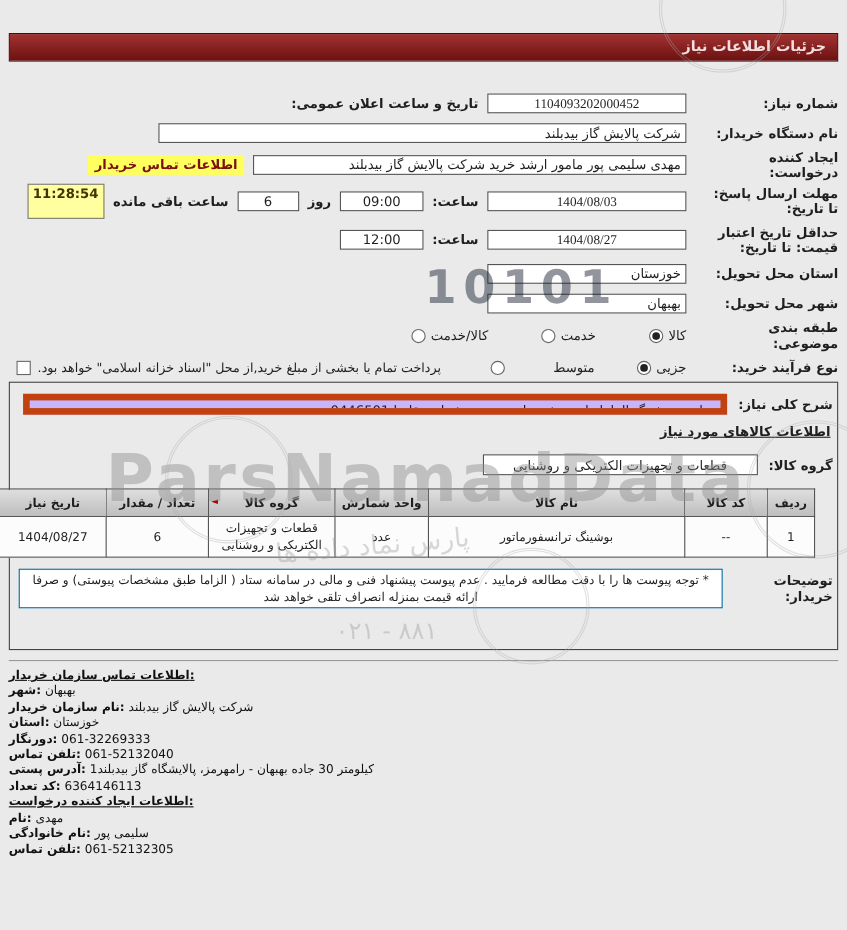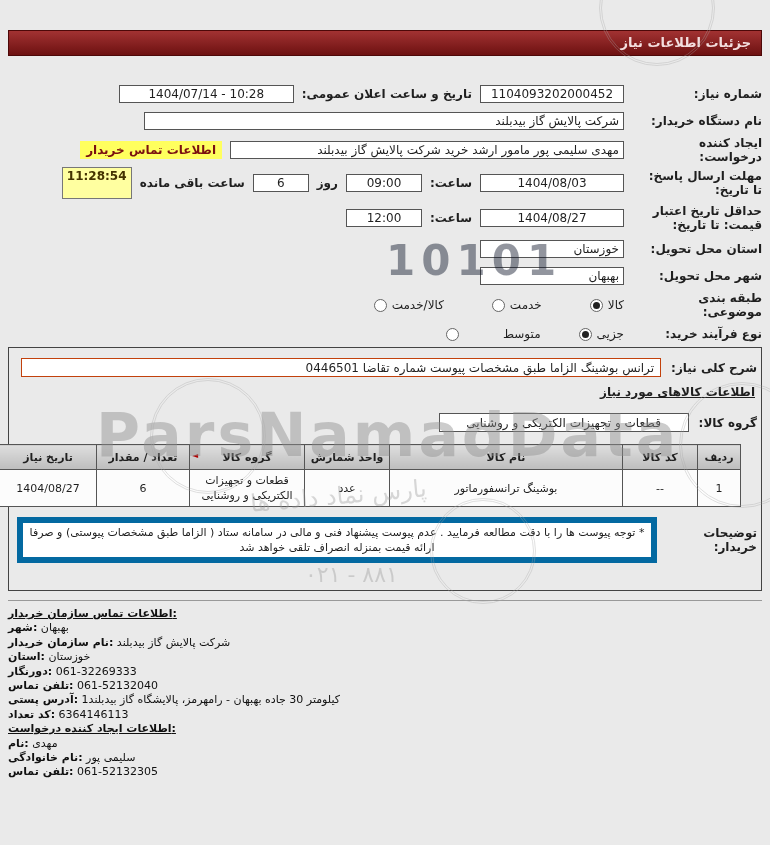--- a/index.html
+++ b/index.html
@@ -15,55 +15,55 @@
   .form{position:absolute;top:82px;left:8px;right:8px;direction:rtl;font-size:12px;}
   .frow{display:flex;align-items:center;gap:8px;margin-bottom:3px;min-height:24px;}
   .frow.tall{min-height:32px;}
   .flabel{width:130px;font-weight:bold;line-height:14px;box-sizing:border-box;padding-left:4px;}
   .ilabel{font-weight:bold;white-space:nowrap;}
   .finput{background:#fff;border:1px solid #555;height:18px;line-height:17px;padding:0 4px;
     box-sizing:border-box;overflow:hidden;white-space:nowrap;}
   .center{text-align:center;}
   .rtl-val{text-align:right;}
   .ltr{direction:ltr;}
-  .w150{width:144px;}.w170{width:175px;}.w480{width:480px;}.w455{width:394px;}
+  .w150{width:181px;font-family:Liberation Serif, serif;}.w170{width:175px;}.w480{width:480px;}.w455{width:394px;}
   .w76{width:76px;}.w56{width:56px;}
   .contact-link{background:#ffff5e;color:#7a1010;font-weight:bold;padding:2px 6px;cursor:pointer;white-space:nowrap;}
   .timer{background:#ffffa0;border:1px solid #777;width:70px;height:32px;line-height:17px;
     text-align:center;font-weight:bold;color:#443300;box-sizing:border-box;}
   .radio{width:11px;height:11px;border:1px solid #666;border-radius:50%;background:#fff;
     display:inline-block;position:relative;flex:0 0 auto;}
   .radio.sel::after{content:"";position:absolute;inset:2px;background:#222;border-radius:50%;}
   .opt{display:flex;align-items:center;gap:5px;}
   .m40{margin-left:40px;}.m25{margin-left:25px;gap:44px;}
   .checkbox{width:11px;height:11px;border:1px solid #666;background:#fff;display:inline-block;flex:0 0 auto;}
   .chk-item{display:flex;align-items:center;gap:6px;margin-right:12px;}
   .chk-text{font-size:11.5px;}
 
   
   .needbox{position:absolute;top:347px;left:8px;right:8px;height:244px;border:1px solid #444;
     box-sizing:border-box;direction:rtl;font-size:12px;padding-top:6px;}
   .srow{display:flex;align-items:center;gap:8px;margin:4px 4px 0 4px;}
   .slabel{font-weight:bold;padding-left:2px;white-space:nowrap;}
   .slabel2{font-weight:bold;width:92px;line-height:14px;}
-  .descbox{background:#ffffff;border:1px solid #c2410c;height:19px;line-height:18px;box-sizing:border-box;
+  .descbox{background:#c4b5fd;border:6px solid #c2410c;height:19px;line-height:18px;box-sizing:border-box;
     padding:0 6px;width:640px;text-align:right;overflow:hidden;white-space:nowrap;}
   .goods-header{font-weight:bold;text-align:right;padding:8px 6px 2px 0;text-decoration:underline;}
   .groupinput{background:#fff;border:1px solid #555;height:19px;line-height:18px;box-sizing:border-box;
     width:250px;text-align:center;}
   .grow2{margin-top:12px;}
   table.goods{border-collapse:collapse;table-layout:fixed;width:712px;margin:12px 20px 0 20px;font-size:11px;}
   table.goods th{background:linear-gradient(#dedede,#bdbdbd);border:1px solid #555;font-weight:bold;
     height:22px;padding:1px 2px;position:relative;}
   table.goods td{background:#fcfcfc;border:1px solid #555;text-align:center;padding:3px 2px;line-height:15px;}
   .c-row{width:38px;margin-top:44px;}.c-code{width:70px;}.c-name{width:228px;}.c-unit{width:80px;}
   .c-group{width:110px;}.c-qty{width:88px;}.c-date{width:92px;}
   .sort-arrow{position:absolute;left:2px;top:7px;font-size:8px;color:#b00000;line-height:8px;}
   .notesrow{margin-top:10px;}
-  .notesbox{background:#fff;border:6px solid #0369a1;width:640px;min-height:32px;box-sizing:border-box;
+  .notesbox{background:#fff;border:1px solid #0369a1;width:640px;min-height:32px;box-sizing:border-box;
     padding:2px 6px;text-align:center;font-size:11px;line-height:15px;}
 
   
   .divider{position:absolute;top:600px;left:8px;right:8px;border-top:1px solid #999;}
   .contact{position:absolute;top:607px;left:8px;right:8px;direction:ltr;text-align:left;
     font-size:11px;line-height:14.4px;color:#111;}
   .bl-header{font-weight:bold;text-decoration:underline;}
   .bl-label{font-weight:bold;}
 
   
@@ -85,21 +85,20 @@
 <body>
 
 <div class="titlebar">جزئیات اطلاعات نیاز</div>
 
 <div class="form">
 
   <div class="frow">
     <div class="flabel">شماره نیاز:</div>
     <div class="finput w150 center ltr">1104093202000452</div>
     <div class="ilabel">تاریخ و ساعت اعلان عمومی:</div>
-    <div class="finput w170 center ltr">1404/07/14 - 10:28</div>
   </div>
 
   <div class="frow">
     <div class="flabel">نام دستگاه خریدار:</div>
     <div class="finput w480 rtl-val">شرکت پالایش گاز بیدبلند</div>
   </div>
 
   <div class="frow">
     <div class="flabel">ایجاد کننده درخواست:</div>
     <div class="finput w455 rtl-val">مهدی سلیمی پور مامور ارشد خرید شرکت پالایش گاز بیدبلند</div>
@@ -158,20 +157,24 @@
 
   <div class="frow">
     <div class="flabel">نوع فرآیند خرید:</div>
     <div class="opt" style="margin-left:30px">
       <span>جزیی</span>
       <span class="radio sel"></span>
     </div>
     <div class="opt m25">
       <span>متوسط</span>
       <span class="radio"></span>
+    </div>
+    <div class="chk-item">
+      <span class="chk-text">پرداخت تمام یا بخشی از مبلغ خرید,از محل "اسناد خزانه اسلامی" خواهد بود.</span>
+      <span class="checkbox"></span>
     </div>
   </div>
 
 </div>
 
 <div class="needbox">
 
   <div class="srow">
     <div class="slabel">شرح کلی نیاز:</div>
     <div class="descbox">ترانس بوشینگ الزاما طبق مشخصات پیوست شماره تقاضا 0446501</div>

